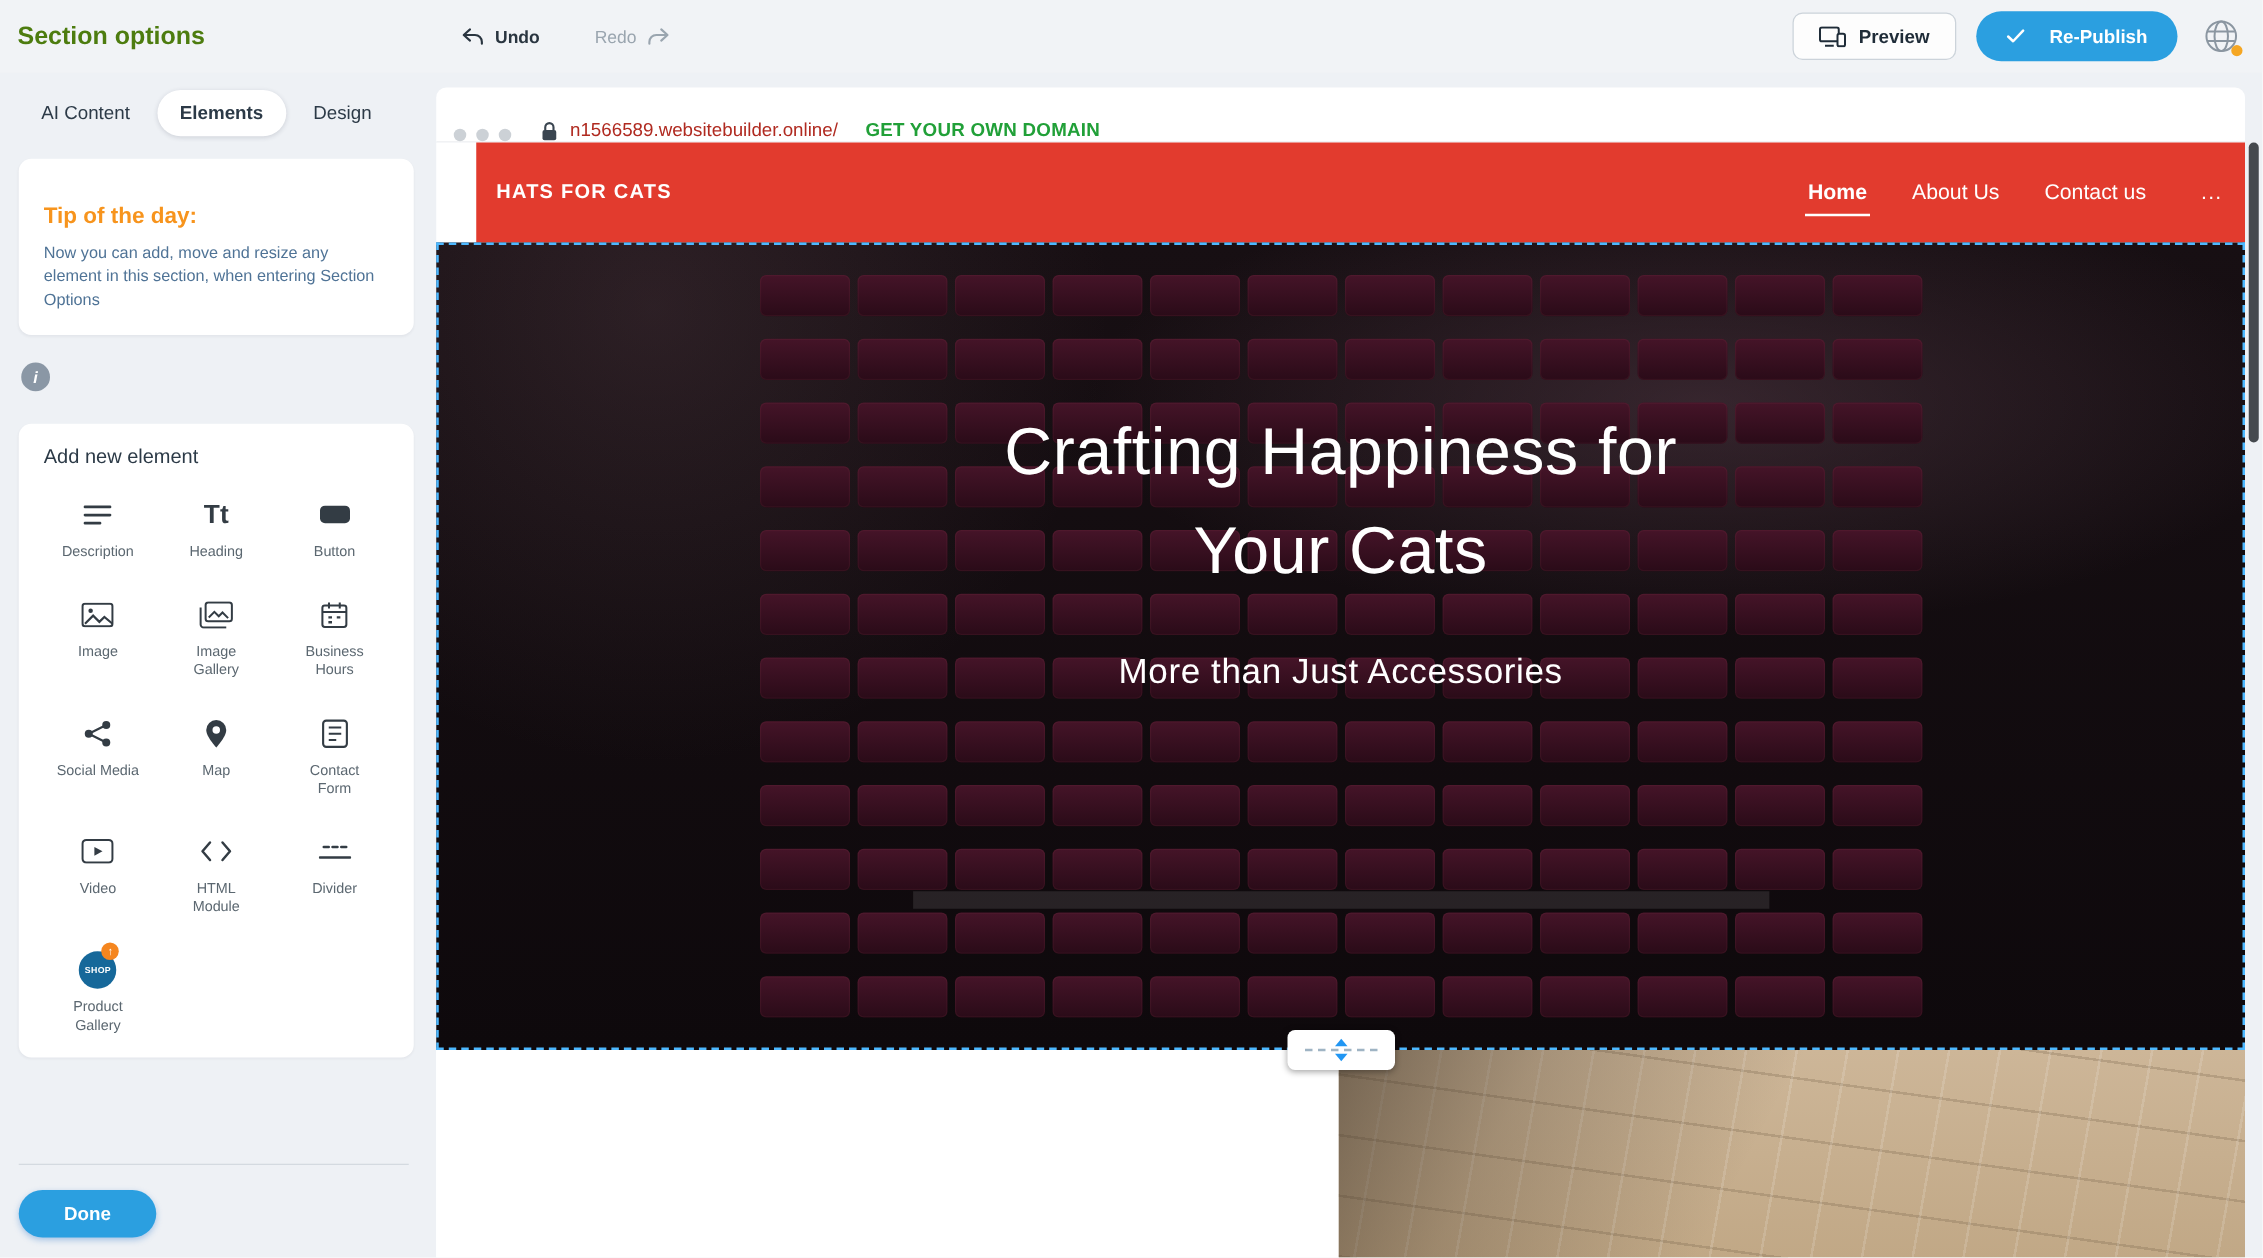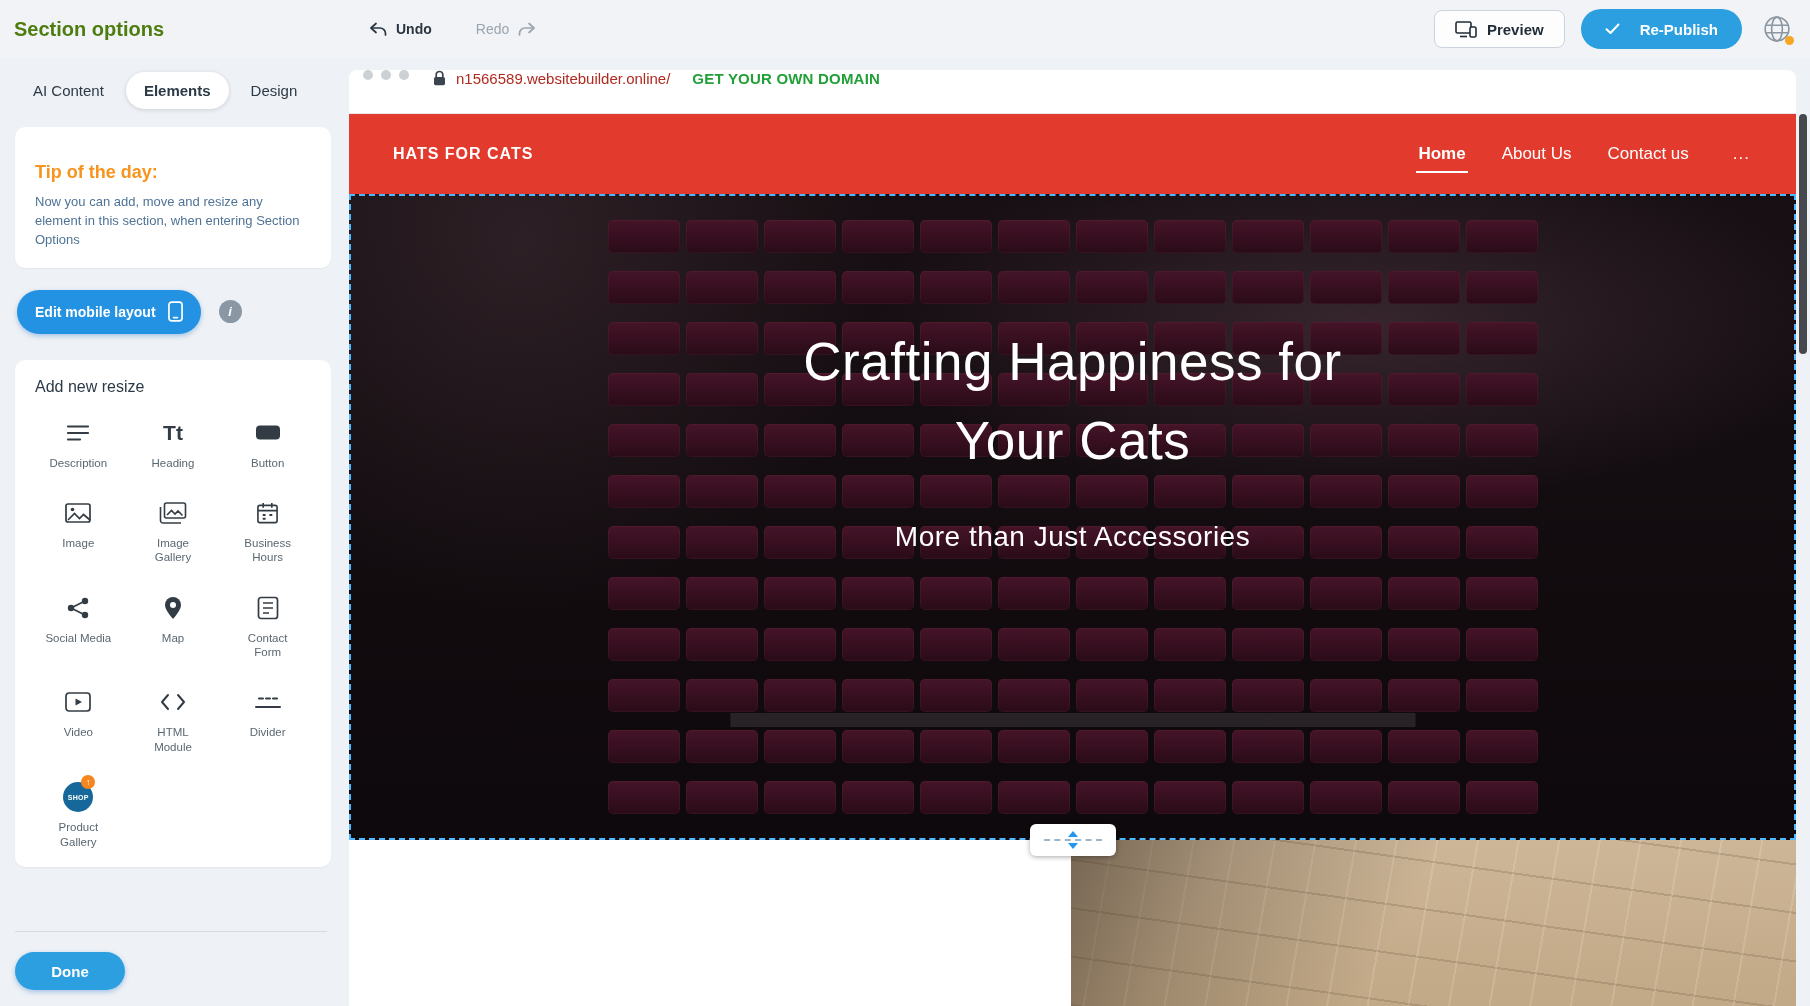--- a/index.html
+++ b/index.html
@@ -62,31 +62,31 @@
                      border-top:1px solid #d4dae0; }
   .done-btn { position:absolute; left:15px; bottom:16px; width:110px; height:38px;
               border-radius:19px; background:#2b9fe0; color:#fff; font-family:inherit;
               font-weight:700; font-size:15px; border:none; cursor:pointer;
               box-shadow:0 2px 5px rgba(30,110,200,.35); }
 
   
   .stage { position:absolute; top:58px; left:349px; width:1447px; bottom:0;
            padding-top:12px; display:flex; flex-direction:column; }
   .browser-bar { height:44px; background:#fff; border-radius:8px 8px 0 0; flex:0 0 auto;
-                 display:flex; align-items:flex-start; padding:0 14px; gap:10px;
+                 display:flex; align-items:flex-end; padding:0 14px; gap:10px;
                  border-bottom:1px solid #e6e9ec; }
   .win-dots { display:flex; gap:8px; margin-right:14px; }
   .win-dot { width:10px; height:10px; border-radius:50%; background:#ccd1d6; }
   .url-text { font-size:15px; color:#b02a20; }
   .cta-text { font-size:15px; font-weight:700; color:#21a038; margin-left:12px; letter-spacing:.2px; cursor:pointer; }
 
   
   .site { flex:1; display:flex; flex-direction:column; position:relative; background:#fff; }
   .site-header { height:80px; background:#e23b2e; display:flex; align-items:center;
-                 padding:0 44px; flex:0 0 auto; }
+                 padding:0 16px; flex:0 0 auto;margin-left:32px; }
   .logo { color:#fff; font-size:16px; font-weight:800; letter-spacing:1px; }
   .site-nav { margin-left:auto; display:flex; align-items:center; gap:32px; }
   .nav-item { color:#fff; font-size:17px; cursor:pointer; position:relative; padding:6px 2px; }
   .nav-item.active { font-weight:600; }
   .nav-item.active::after { content:""; position:absolute; left:0; right:0; bottom:-3px;
                             border-bottom:2px solid #fff; }
   .nav-more { letter-spacing:1px; margin-left:8px; }
 
   
   .hero { position:relative; height:646px; flex:0 0 auto; overflow:visible;
@@ -206,34 +206,25 @@
       <button class="tab active">Elements</button>
       <button class="tab">Design</button>
     </div>
 
     <div class="card">
       <div class="tip-title">Tip of the day:</div>
       <div class="tip-body">Now you can add, move and resize any element in this section, when entering Section Options</div>
     </div>
 
     <div class="mobile-row">
-      <button class="edit-mobile-btn">
-        <span>Edit mobile layout</span>
-        <span>
-          <svg width="15" height="21" viewBox="0 0 16 22" fill="none" stroke="#fff" stroke-width="1.8">
-            <rect x="1" y="1" width="14" height="20" rx="3"></rect>
-            <path d="M6 17.5h4" stroke-linecap="round"></path>
-          </svg>
-        </span>
-      </button>
       <span class="info-icon">i</span>
     </div>
 
     <div class="card">
-      <div class="elements-title">Add new resize</div>
+      <div class="elements-title">Add new element</div>
       <div class="el-grid">
 
         <div class="el-item">
           <span class="el-icon">
             <svg width="24" height="18" viewBox="0 0 24 18">
                 <g stroke="#333c44" stroke-width="2.2" stroke-linecap="round">
                   <path d="M2 2.5h20M2 9h20M2 15.5h12"></path>
                 </g>
               </svg>
           </span>

